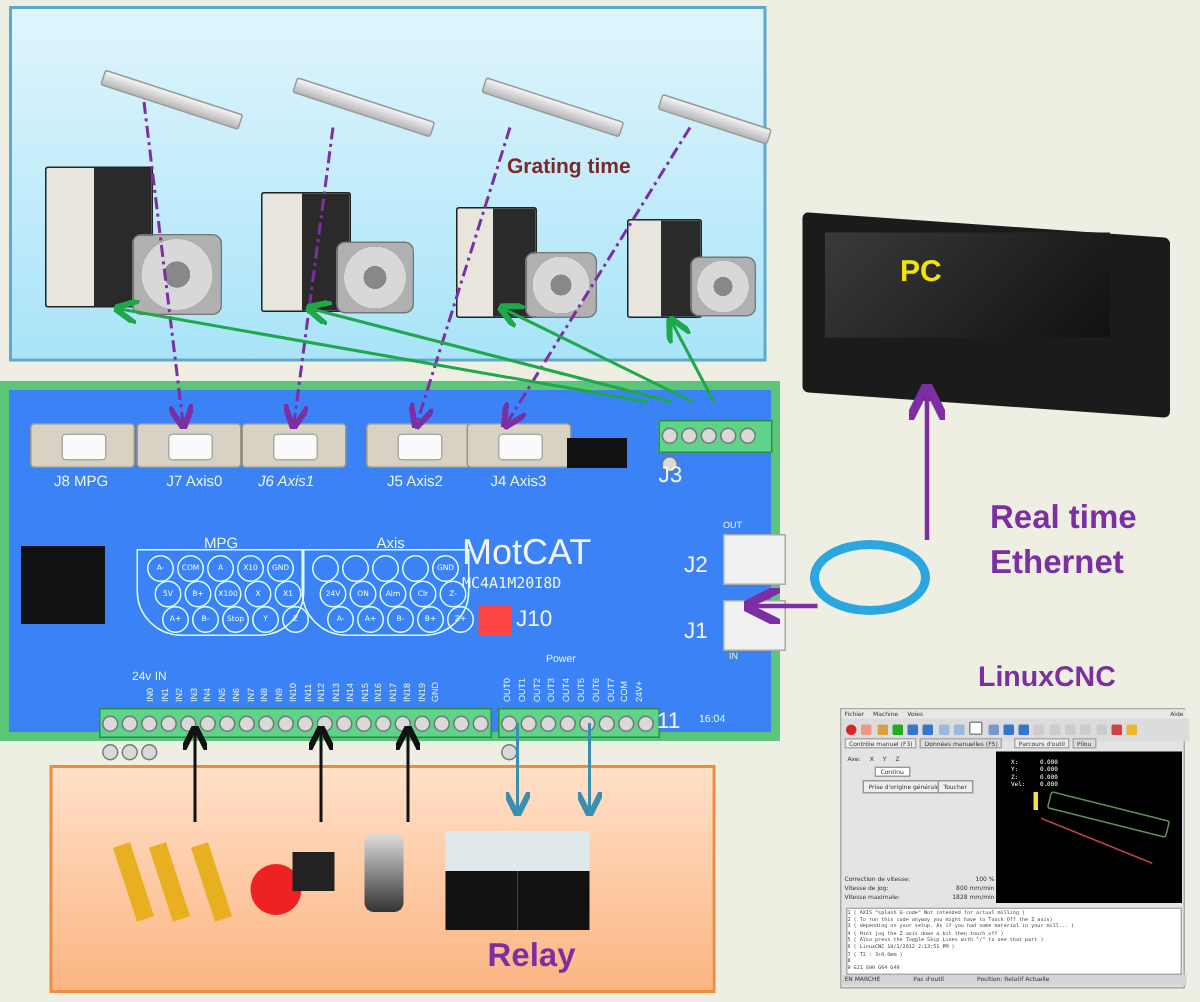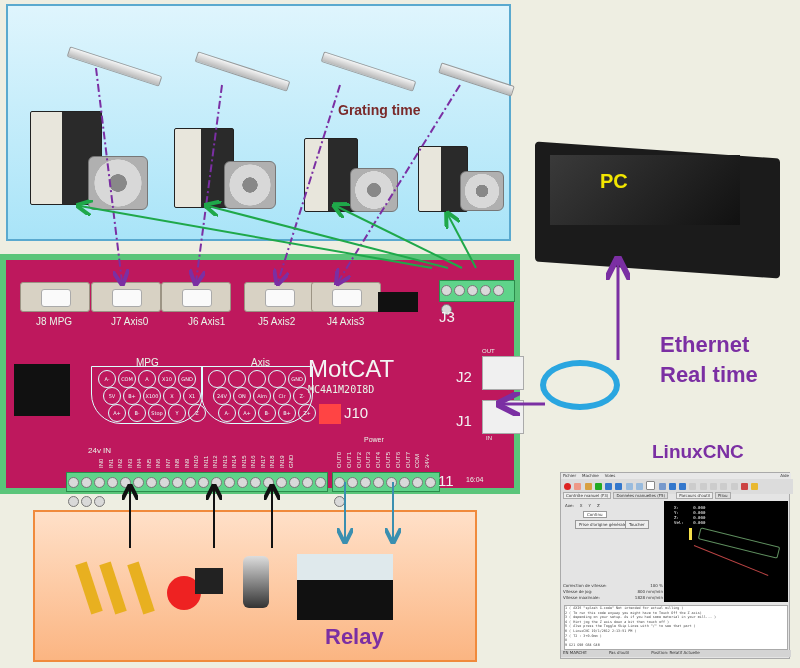--- a/index.html
+++ b/index.html
@@ -6,21 +6,21 @@
   body{width:800px;height:668px;background:#eeeee2;position:relative;overflow:hidden;font-family:"DejaVu Sans",sans-serif;}
   .abs{position:absolute;}
   
   #loop-panel{left:6px;top:4px;width:505px;height:237px;background:linear-gradient(#dff5fd,#a9e4f8);border:2px solid #5aa9cf;box-sizing:border-box;}
   #loop-title{left:0;width:100%;top:15px;text-align:center;font-size:25px;font-weight:bold;color:#0b6fb5;font-family:"Liberation Sans",sans-serif;}
   .grating-label{font-size:14px;font-weight:bold;color:#7a2a2a;font-family:"Liberation Sans",sans-serif;}
   .scale{width:95px;height:9px;background:linear-gradient(#f4f4f4,#b8b8b8);border:1px solid #999;border-radius:2px;transform:rotate(18deg);}
   .driver{background:linear-gradient(90deg,#e8e6dc 0 45%,#2a2a2a 45% 100%);border:1px solid #222;border-radius:2px;}
   .motor{background:radial-gradient(circle,#888 0 22%,#d8d8d8 23% 60%,#b0b0b0 61%);border:1px solid #777;border-radius:6px;}
   
-  #board{left:0;top:254px;width:520px;height:240px;background:#be185d;border:6px solid #5bc57a;box-sizing:border-box;}
+  #board{left:0;top:254px;width:520px;height:240px;background:#3b82f6;border:6px solid #5bc57a;box-sizing:border-box;}
   .dsub{background:#d8d2c4;border:1px solid #9c9484;border-radius:3px;}
   .dsub .inner{position:absolute;left:30%;top:22%;width:40%;height:56%;background:#fafafa;border-radius:3px;border:1px solid #aaa;}
   .pcb-label{color:#e8f5e8;font-size:10px;font-family:"Liberation Sans",sans-serif;white-space:nowrap;}
   .big-label{color:#f2f2f2;font-size:15px;font-family:"Liberation Sans",sans-serif;}
   #brand{color:#f4f4f4;font-size:24px;font-family:"Liberation Sans",sans-serif;}
   #model{color:#e8f5e8;font-size:10px;font-family:"DejaVu Sans Mono",monospace;}
   .terminal{background:#5fd38a;border:1px solid #2c8c4c;}
   .screw{display:inline-block;width:9px;height:9px;border-radius:50%;background:#d9d9d9;border:1px solid #777;margin:3px 1px 0 1px;}
   .rj45{background:#f0f0f0;border:1px solid #aaa;}
   #relay-block{background:#111;}
@@ -75,21 +75,21 @@
     </div>
   <div class="abs dsub" style="left:238px;top:22px;width:68px;height:28px;">
       <div class="inner"></div>
     </div>
   <div class="abs dsub" style="left:305px;top:22px;width:68px;height:28px;">
       <div class="inner"></div>
     </div>
   <div class="abs" style="left:372px;top:32px;width:40px;height:20px;background:#111;"></div>
   <div class="abs pcb-label" style="left:30px;top:56px;">J8 MPG</div>
   <div class="abs pcb-label" style="left:105px;top:56px;">J7 Axis0</div>
-  <div class="abs pcb-label" style="left:182px;top:56px;">J6 Axis1</div>
+  <div class="abs pcb-label" style="left:166px;top:56px;font-style:italic;">J6 Axis1</div>
   <div class="abs pcb-label" style="left:252px;top:56px;">J5 Axis2</div>
   <div class="abs pcb-label" style="left:321px;top:56px;">J4 Axis3</div>
 
   <div class="abs terminal" style="left:433px;top:20px;width:74px;height:20px;">
     <span class="screw"></span><span class="screw"></span><span class="screw"></span><span class="screw"></span><span class="screw"></span><span class="screw"></span>
   </div>
   <div class="abs big-label" style="left:433px;top:48px;">J3</div>
 
   <div id="relay-block" class="abs" style="left:8px;top:104px;width:56px;height:52px;"></div>
 
@@ -191,22 +191,22 @@
       <span class="pin-label">24V+</span>
     </div>
 </div>
 
 <div id="pc-body" class="abs"></div>
 <div id="pc-screen" class="abs"></div>
 <div id="pc-label" class="abs" style="left:600px;top:170px;">PC</div>
 
 <div class="abs" style="left:540px;top:360px;width:80px;height:50px;border:6px solid #2aa6e0;border-radius:50%;box-sizing:border-box;"></div>
 <div class="abs purple-label" style="left:660px;top:330px;font-size:22px;line-height:30px;">
+  <div>Real  time</div>
   <div>Ethernet</div>
-  <div>Real  time</div>
 </div>
 
 <div class="abs purple-label" style="left:652px;top:441px;font-size:19px;">LinuxCNC</div>
 <div id="cnc" class="abs">
   <div class="cnc-bar" style="top:0;height:6px;background:#e8e8e8;display:flex;gap:6px;padding-left:2px;">
     <span>Fichier</span>
     <span>Machine</span>
     <span>Voies</span>
     <span style="margin-left:auto;padding-right:2px;">Aide</span>
   </div>

